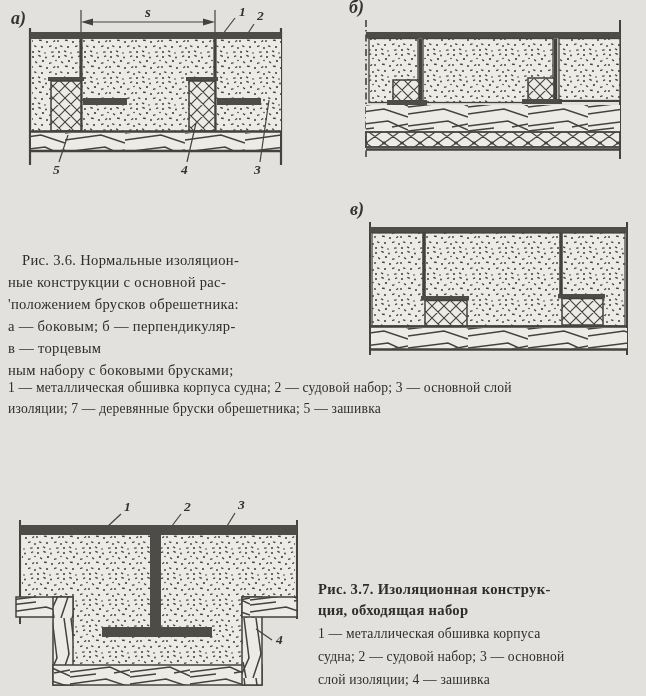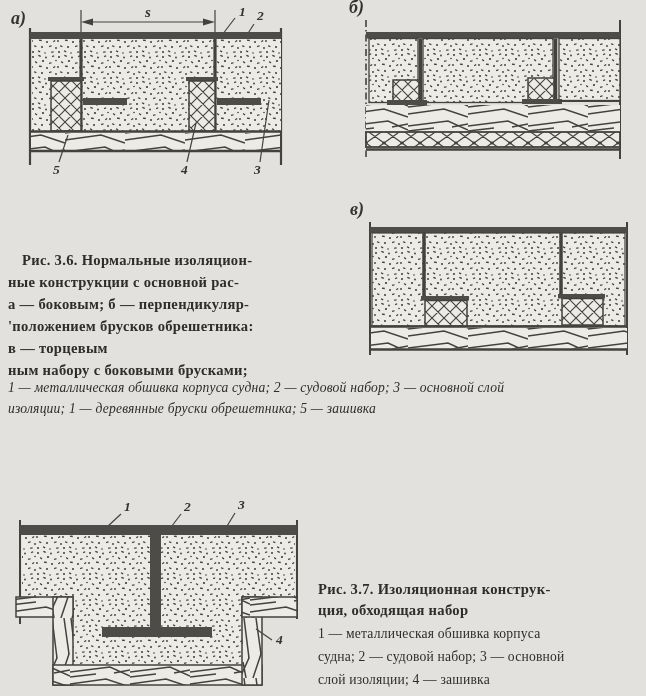--- a/index.html
+++ b/index.html
@@ -8,24 +8,24 @@
     background:#e2e1dd;overflow:hidden;
     font-family:"Liberation Serif","DejaVu Serif",serif;color:#2e2d2a;
   }
   svg{position:absolute;overflow:visible;}
   .fig-lbl{font:italic 700 18px "Liberation Serif","DejaVu Serif",serif;fill:#343330;}
   .dim-lbl{font:italic 700 15px "Liberation Serif","DejaVu Serif",serif;fill:#343330;}
   .callout{font:italic 700 13.5px "Liberation Serif","DejaVu Serif",serif;fill:#343330;}
   .ink{stroke:#44423e;fill:none;}
   .bar{fill:#4e4c48;}
   .caption36{position:absolute;left:8px;top:249px;width:334px;
-    font-weight:700;font-size:14.6px;line-height:22px;letter-spacing:.3px;}
+    font-weight:400;font-size:14.6px;line-height:22px;letter-spacing:.3px;}
   .caption36 .line:first-child{padding-left:14px;}
   .legend36{position:absolute;left:8px;top:377px;width:636px;
-    font-size:13.6px;line-height:21px;letter-spacing:.2px;font-style:italic;}
+    font-size:13.6px;line-height:21px;letter-spacing:.2px;}
   .caption37{position:absolute;left:318px;top:579px;width:330px;
     font-weight:700;font-size:14.6px;line-height:21px;letter-spacing:.3px;}
   .legend37{position:absolute;left:318px;top:622px;width:330px;
     font-size:13.6px;line-height:23px;letter-spacing:.2px;}
 </style>
 </head>
 <body>
 
 <div class="page">
 
@@ -155,29 +155,29 @@
     <rect fill="url(#wood)" stroke="#44423e" stroke-width="1.5" x="77" y="102.5" width="42" height="25.5"></rect>
     <rect fill="url(#wood)" stroke="#44423e" stroke-width="1.5" x="214" y="100.5" width="41" height="26.5"></rect>
     <line class="ink" stroke-width="2.4" x1="22" y1="128.5" x2="279" y2="128.5"></line>
     <rect fill="url(#planks)" x="23" y="130" width="256" height="20.5"></rect>
     <line class="ink" stroke-width="2.4" x1="22" y1="151.5" x2="279" y2="151.5"></line>
   </svg>
 
   <div class="caption36">
     <div class="line">Рис. 3.6. Нормальные изоляцион-</div>
     <div class="line">ные конструкции с основной рас-</div>
+    <div class="line">'положением брусков обрешетника:</div>
     <div class="line">а — боковым; б — перпендикуляр-</div>
-    <div class="line">'положением брусков обрешетника:</div>
     <div class="line">в — торцевым</div>
     <div class="line">ным набору с боковыми брусками;</div>
   </div>
 
   <div class="legend36">
     <div>1 — металлическая обшивка корпуса судна; 2 — судовой набор; 3 — основной слой</div>
-    <div>изоляции; 1 — деревянные бруски обрешетника; 5 — зашивка</div>
+    <div>изоляции; 7 — деревянные бруски обрешетника; 5 — зашивка</div>
   </div>
 
   <svg style="left:10px;top:498px" width="302" height="198" viewBox="0 0 302 198">
     <text class="callout" x="114" y="13">1</text>
     <text class="callout" x="174" y="13">2</text>
     <text class="callout" x="228" y="11">3</text>
     <line class="ink" stroke-width="1.2" x1="111" y1="16" x2="97" y2="29"></line>
     <line class="ink" stroke-width="1.2" x1="171" y1="16" x2="152" y2="41"></line>
     <line class="ink" stroke-width="1.2" x1="225" y1="15" x2="200" y2="56"></line>
     <line class="ink" stroke-width="2" x1="10" y1="22" x2="10" y2="126"></line>

